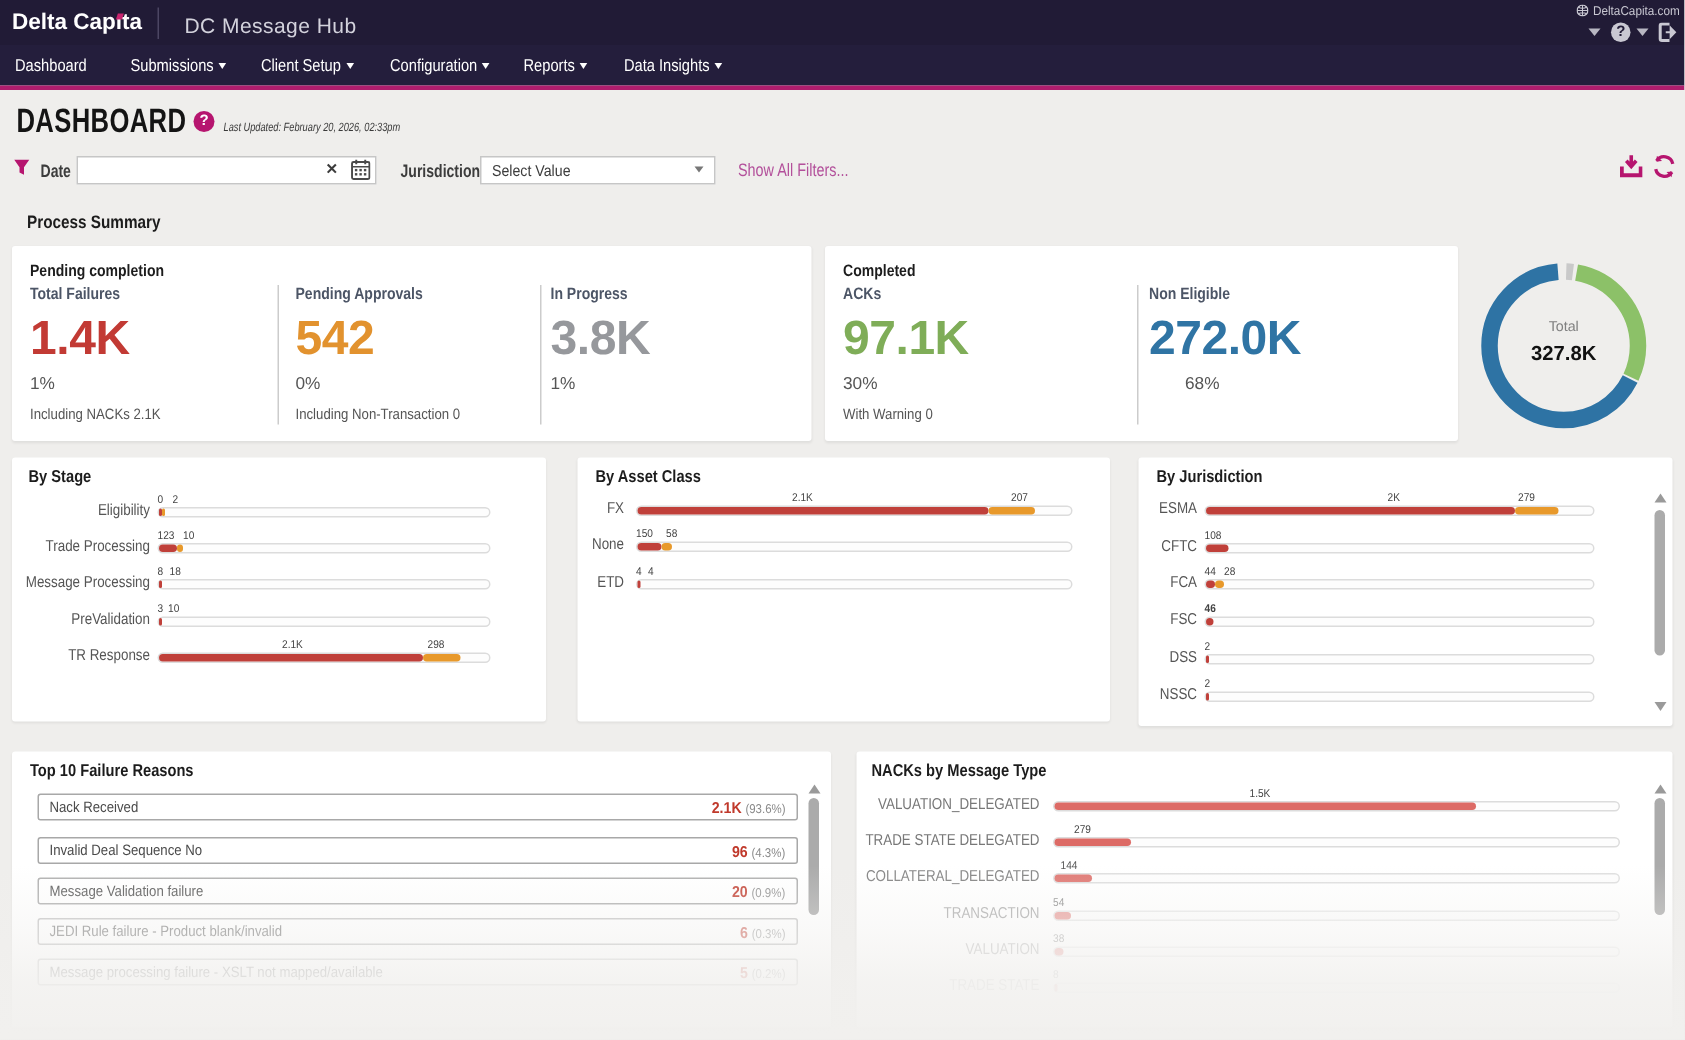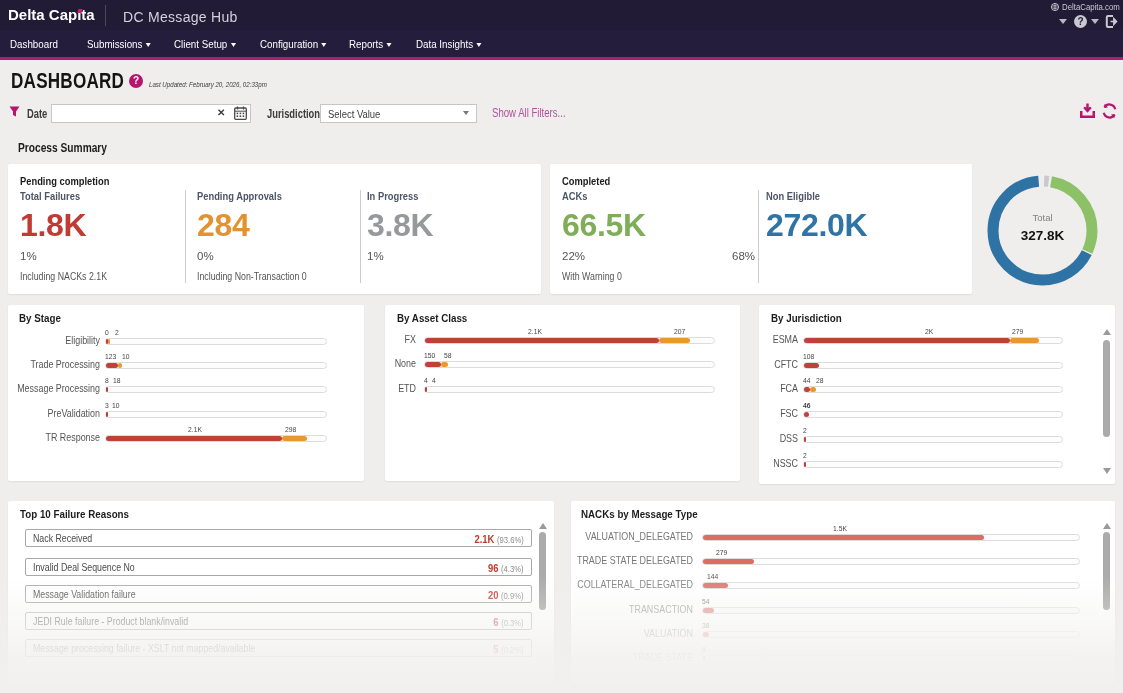--- a/index.html
+++ b/index.html
@@ -114,41 +114,41 @@
 <svg class="abs" style="left:1102px; top:103px;" width="15" height="16" viewBox="0 0 15 16">
     <path d="M13.2 6.2 A 5.9 5.9 0 0 0 2.4 4.3" fill="none" stroke="#b6156f" stroke-width="2.2"></path>
     <path d="M2.6 0.8 L2.2 4.7 L6 4.4 Z" fill="#b6156f"></path>
     <path d="M1.8 9.8 A 5.9 5.9 0 0 0 12.6 11.7" fill="none" stroke="#b6156f" stroke-width="2.2"></path>
     <path d="M12.4 15.2 L12.8 11.3 L9 11.6 Z" fill="#b6156f"></path>
   </svg>
 <div class="ctitle" style="left:18px; top:141px; font-size:12px;">Process Summary</div>
 <div class="card" style="left:8px; top:164px; width:533px; height:130px;"></div>
 <div class="ctitle" style="left:20px; top:175px; font-size:11px;">Pending completion</div>
 <div class="sumlbl" style="left:20px; top:190px;">Total Failures</div>
-<div class="bignum" style="left:20px; top:209px; color:#c23a34;">1.8K</div>
+<div class="bignum" style="left:20px; top:209px; color:#c23a34;">1.4K</div>
 <div class="pct" style="left:20px; top:250px;">1%</div>
 <div class="sub" style="left:20px; top:271px;">Including NACKs 2.1K</div>
 <div class="sumlbl" style="left:197px; top:190px;">Pending Approvals</div>
-<div class="bignum" style="left:197px; top:209px; color:#e2922e;">284</div>
+<div class="bignum" style="left:197px; top:209px; color:#e2922e;">542</div>
 <div class="pct" style="left:197px; top:250px;">0%</div>
 <div class="sub" style="left:197px; top:271px;">Including Non-Transaction 0</div>
 <div class="sumlbl" style="left:367px; top:190px;">In Progress</div>
 <div class="bignum" style="left:367px; top:209px; color:#96989c;">3.8K</div>
 <div class="pct" style="left:367px; top:250px;">1%</div>
 <div class="vsep" style="left:185px; top:190px; height:93px;"></div>
 <div class="vsep" style="left:360px; top:190px; height:93px;"></div>
 <div class="card" style="left:550px; top:164px; width:422px; height:130px;"></div>
 <div class="ctitle" style="left:562px; top:175px; font-size:11px;">Completed</div>
 <div class="sumlbl" style="left:562px; top:190px;">ACKs</div>
-<div class="bignum" style="left:562px; top:209px; color:#7fad58;">66.5K</div>
-<div class="pct" style="left:562px; top:250px;">22%</div>
+<div class="bignum" style="left:562px; top:209px; color:#7fad58;">97.1K</div>
+<div class="pct" style="left:562px; top:250px;">30%</div>
 <div class="sub" style="left:562px; top:271px;">With Warning 0</div>
 <div class="sumlbl" style="left:766px; top:190px;">Non Eligible</div>
 <div class="bignum" style="left:766px; top:209px; color:#2f74a4;">272.0K</div>
-<div class="pct" style="left:732px; top:250px;">68%</div>
+<div class="pct" style="left:790px; top:250px;">68%</div>
 <div class="vsep" style="left:758px; top:190px; height:93px;"></div>
 <svg class="abs" style="left:986px; top:174px;" width="113" height="113" viewBox="0 0 113 113">
   <g transform="translate(56.5,56.5)">
     <circle r="49.5" fill="none" stroke="#c9c9c9" stroke-width="11" stroke-dasharray="4.5 306.5" stroke-dashoffset="-1.7" transform="rotate(-90)"></circle>
     <circle r="49.5" fill="none" stroke="#8cc168" stroke-width="11" stroke-dasharray="90.7 220.3" stroke-dashoffset="-8.6" transform="rotate(-90)"></circle>
     <circle r="49.5" fill="none" stroke="#2e73a4" stroke-width="11" stroke-dasharray="206 105" stroke-dashoffset="-100.6" transform="rotate(-90)"></circle>
   </g>
   <text x="56.5" y="46.5" text-anchor="middle" font-size="9.5" fill="#808080">Total</text>
   <text x="56.5" y="66" text-anchor="middle" font-size="13.5" font-weight="bold" fill="#111">327.8K</text>
 </svg>

